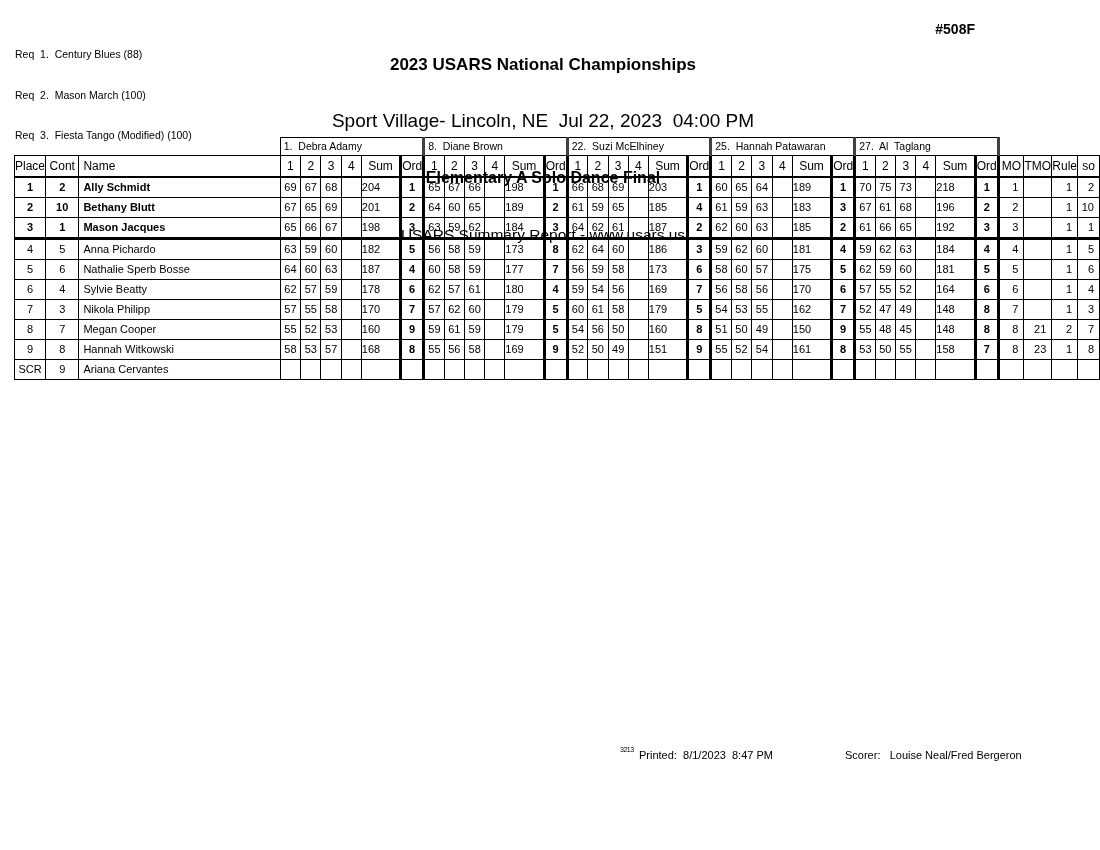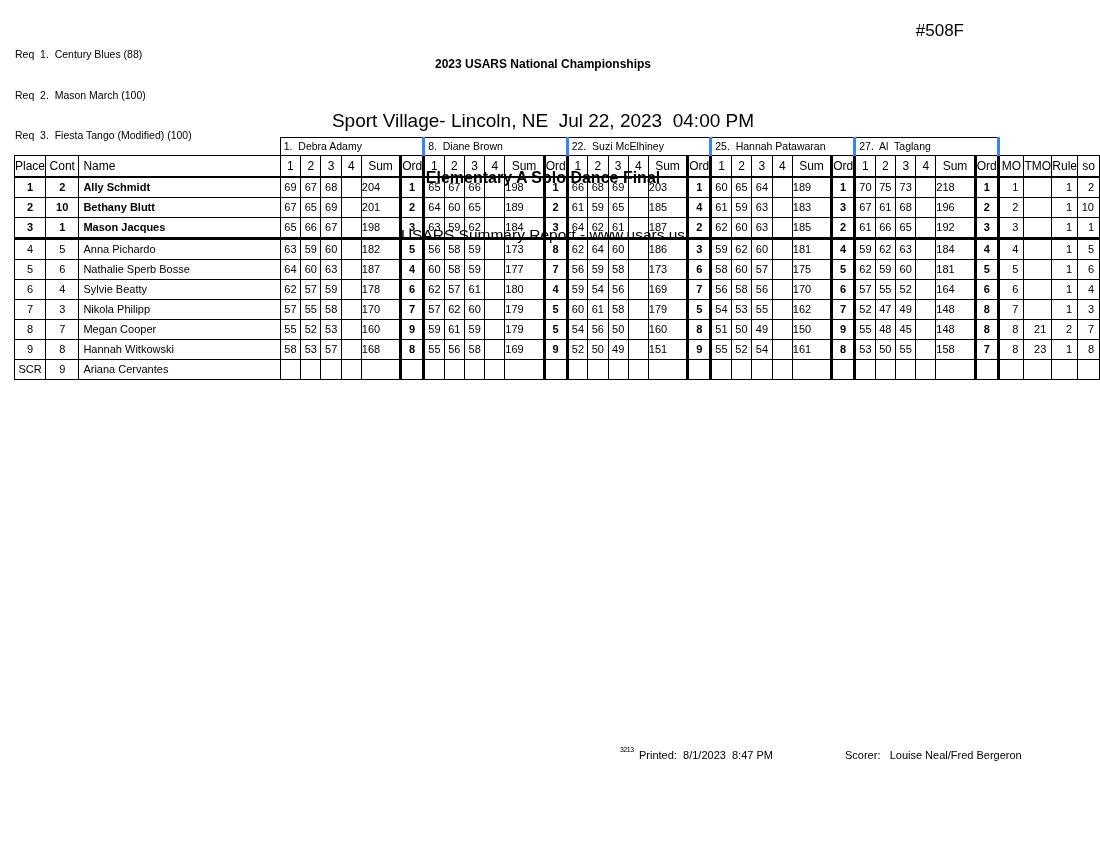--- a/index.html
+++ b/index.html
@@ -1,31 +1,31 @@
 <!DOCTYPE html>
 <html><head>
 <meta charset="utf-8">
 <style>
   html,body{margin:0;padding:0}
   body{width:1100px;height:850px;background:#ffffff;color:#000;
        font-family:"Liberation Sans",sans-serif;position:relative;overflow:hidden}
   .req{position:absolute;left:15px;top:21px;font-size:10.5px;line-height:13.5px;white-space:pre}
   .titles{position:absolute;left:0;right:14px;top:18px;text-align:center;white-space:pre}
-  .t1{font-size:12px;font-weight:bold;line-height:21px}
+  .t1{font-size:17px;font-weight:bold;line-height:21px}
   .t2{font-size:19px;line-height:19px}
   .t3{font-size:16px;font-weight:bold;line-height:23px}
   .t4{font-size:15.5px;line-height:20px}
-  .repnum{position:absolute;top:21px;right:136px;font-size:17px;font-weight:normal}
+  .repnum{position:absolute;top:21px;right:125px;font-size:14px;font-weight:bold}
   table{position:absolute;left:14px;top:137px;border-collapse:collapse;table-layout:fixed;font-size:11px}
   td{border:1px solid #000;padding:0;height:19px;line-height:19px;overflow:hidden;white-space:pre}
   tr.jrow td{height:17px;line-height:17px}
   tr.subhead td{height:20px;line-height:20px;border-bottom:2px solid #000}
   .hd{font-size:12px}
   .nb{border:none}
-  .jname{font-size:10.5px;text-align:left;padding-left:3px;border-right:3px solid #3b82f6}
+  .jname{font-size:10.5px;text-align:left;padding-left:3px;border-right:3px solid #404040}
   .ordc{border-left:3px solid #000;border-right:3px solid #000}
   .ctr{text-align:center}
   .al{text-align:left;padding-left:4px}
   .ar{text-align:right;padding-right:19px}
   .ar2{text-align:right;padding-right:5px}
   .b{font-weight:bold}
   tr.cut td{border-bottom:3px solid #000}
   .footer{position:absolute;left:0;top:746px;width:1100px;font-size:11px}
   .fcode{position:absolute;left:620px;top:0;font-size:7px;letter-spacing:-0.5px}
   .fprinted{position:absolute;left:639px;top:3px;white-space:pre}

